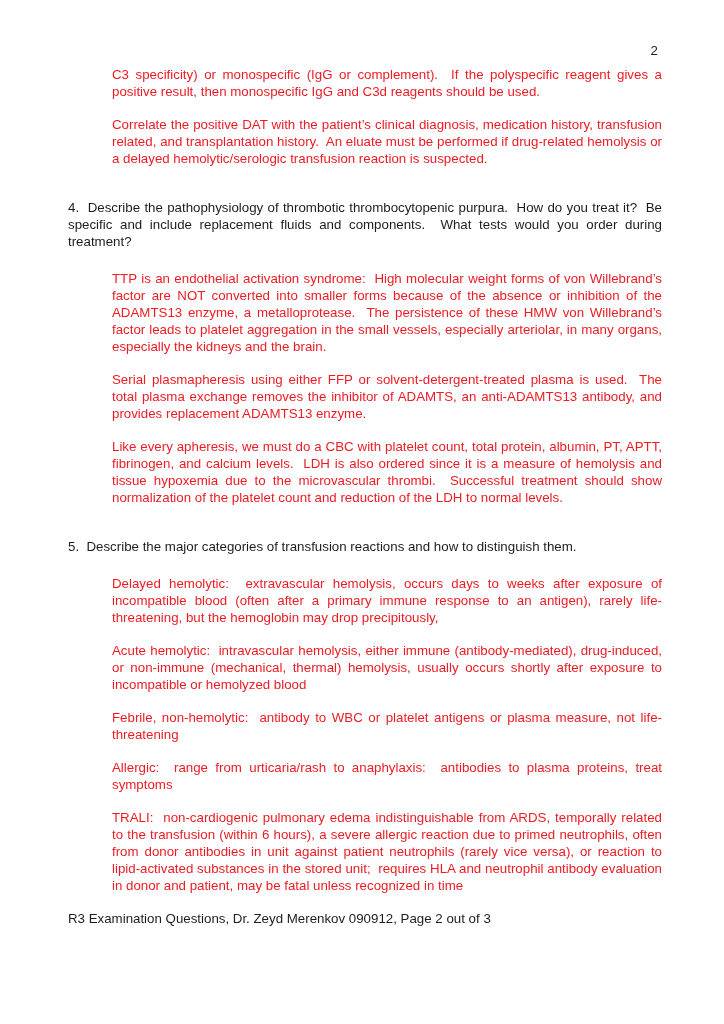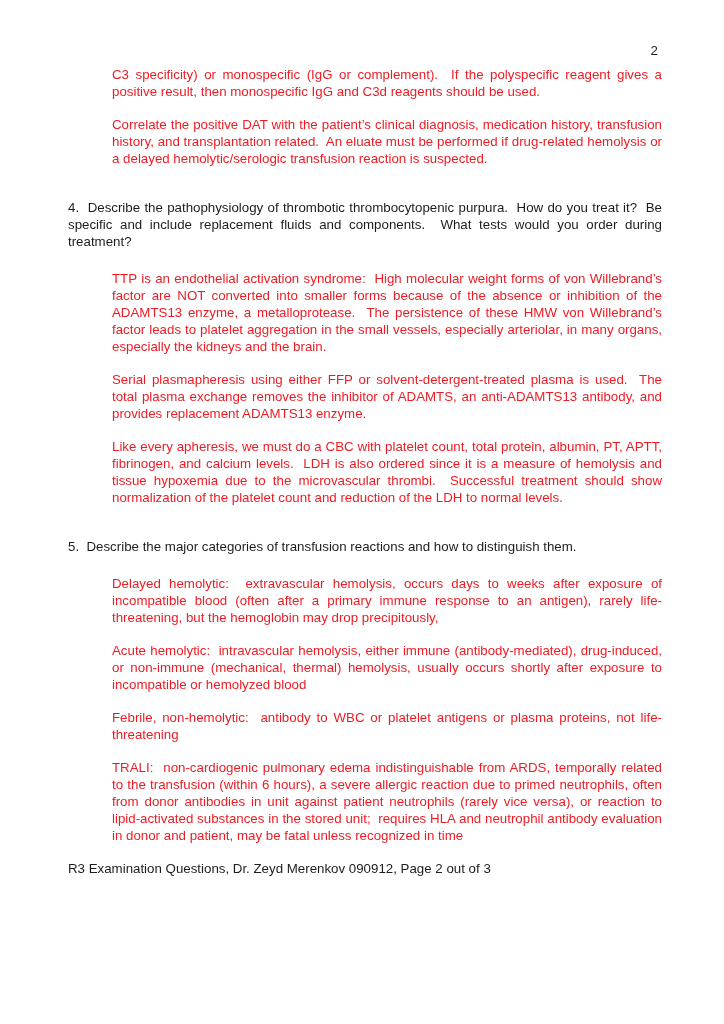--- a/index.html
+++ b/index.html
@@ -57,37 +57,38 @@
 <body>
 
 <div class="page">
 
   <div class="page-number">2</div>
 
   <div class="content">
 
     <p class="answer">C3 specificity) or monospecific (IgG or complement).  If the polyspecific reagent gives a positive result, then monospecific IgG and C3d reagents should be used.</p>
 
-    <p class="answer">Correlate the positive DAT with the patient’s clinical diagnosis, medication history, transfusion history, and transplantation related.  An eluate must be performed if drug-related hemolysis or a delayed hemolytic/serologic transfusion reaction is suspected.</p>
+    <p class="answer">Correlate the positive DAT with the patient’s clinical diagnosis, medication history, transfusion related, and transplantation history.  An eluate must be performed if drug-related hemolysis or a delayed hemolytic/serologic transfusion reaction is suspected.</p>
 
     <p class="question">4.  Describe the pathophysiology of thrombotic thrombocytopenic purpura.  How do you treat it?  Be specific and include replacement fluids and components.  What tests would you order during treatment?</p>
 
     <p class="answer">TTP is an endothelial activation syndrome:  High molecular weight forms of von Willebrand’s factor are NOT converted into smaller forms because of the absence or inhibition of the ADAMTS13 enzyme, a metalloprotease.  The persistence of these HMW von Willebrand’s factor leads to platelet aggregation in the small vessels, especially arteriolar, in many organs, especially the kidneys and the brain.</p>
 
     <p class="answer">Serial plasmapheresis using either FFP or solvent-detergent-treated plasma is used.  The total plasma exchange removes the inhibitor of ADAMTS, an anti-ADAMTS13 antibody, and provides replacement ADAMTS13 enzyme.</p>
 
     <p class="answer">Like every apheresis, we must do a CBC with platelet count, total protein, albumin, PT, APTT, fibrinogen, and calcium levels.  LDH is also ordered since it is a measure of hemolysis and tissue hypoxemia due to the microvascular thrombi.  Successful treatment should show normalization of the platelet count and reduction of the LDH to normal levels.</p>
 
     <p class="question">5.  Describe the major categories of transfusion reactions and how to distinguish them.</p>
 
     <p class="answer">Delayed hemolytic:  extravascular hemolysis, occurs days to weeks after exposure of incompatible blood (often after a primary immune response to an antigen), rarely life-threatening, but the hemoglobin may drop precipitously,</p>
 
     <p class="answer">Acute hemolytic:  intravascular hemolysis, either immune (antibody-mediated), drug-induced, or non-immune (mechanical, thermal) hemolysis, usually occurs shortly after exposure to incompatible or hemolyzed blood</p>
 
-    <p class="answer">Febrile, non-hemolytic:  antibody to WBC or platelet antigens or plasma proteins, not life-threatening</p>
+    <p class="answer">Febrile, non-hemolytic:  antibody to WBC or platelet antigens or plasma measure, not life-threatening</p>
 
+    <p class="answer">Allergic:  range from urticaria/rash to anaphylaxis:  antibodies to plasma proteins, treat symptoms</p>
 
     <p class="answer tight">TRALI:  non-cardiogenic pulmonary edema indistinguishable from ARDS, temporally related to the transfusion (within 6 hours), a severe allergic reaction due to primed neutrophils, often from donor antibodies in unit against patient neutrophils (rarely vice versa), or reaction to lipid-activated substances in the stored unit;  requires HLA and neutrophil antibody evaluation in donor and patient, may be fatal unless recognized in time</p>
 
     <div class="footer">R3 Examination Questions, Dr. Zeyd Merenkov 090912, Page 2 out of 3</div>
 
   </div>
 </div>
 
 </body></html>

